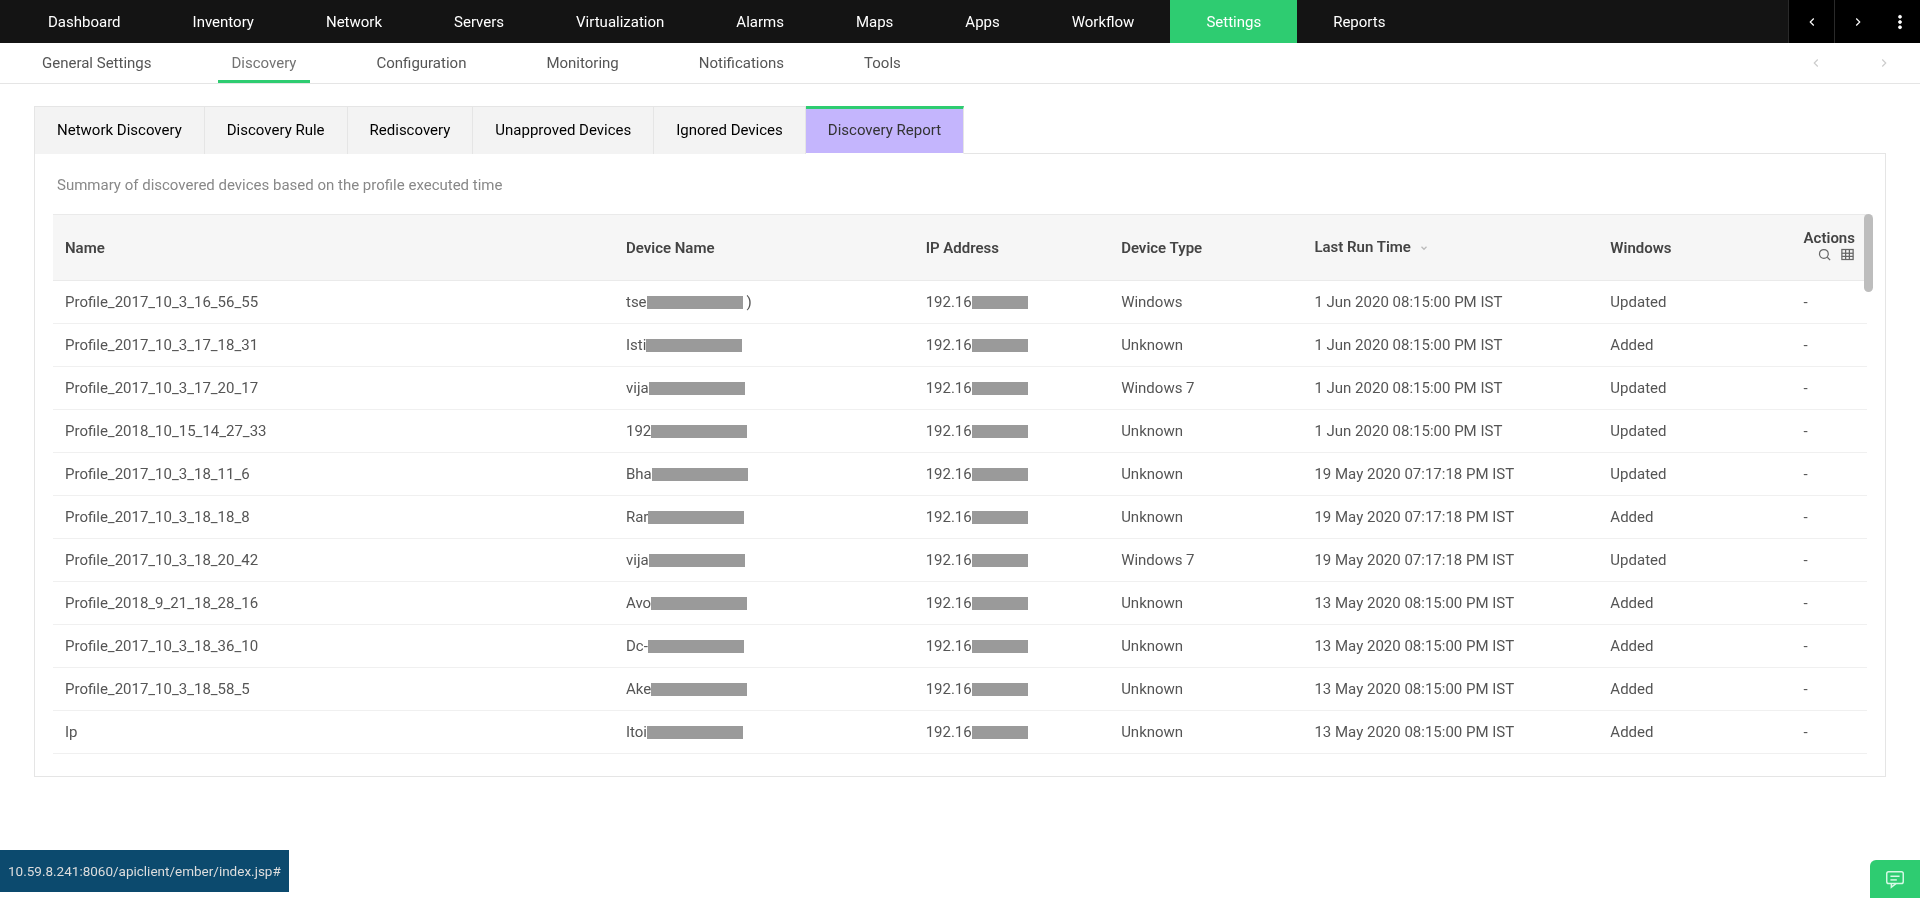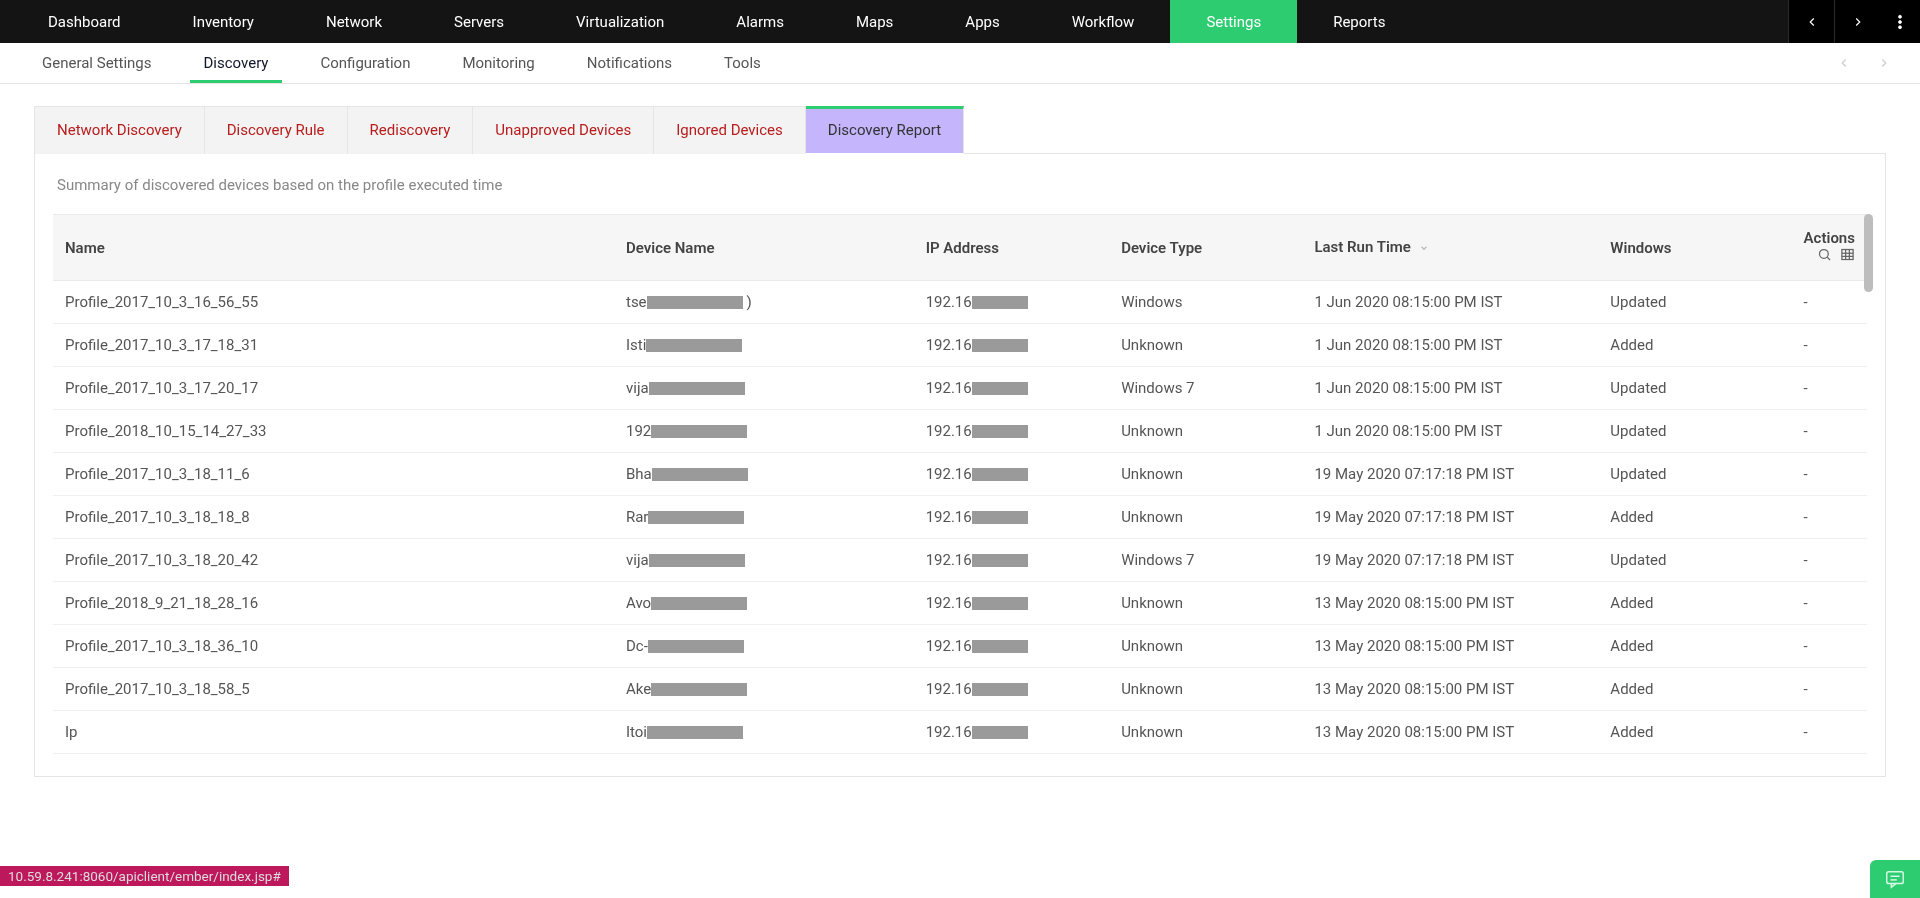--- a/index.html
+++ b/index.html
@@ -9,33 +9,33 @@
 .main-nav { background: #141414; height: 43px; display: flex; align-items: stretch; }
 .main-nav .spacer-left { width: 12px; }
 .main-nav .nav-item { color: #fff; padding: 0 36px; display: flex; align-items: center; cursor: pointer; font-size: 15px; }
 .main-nav .nav-item.active { background: #2ecc71; }
 .main-nav .flex-spacer { flex: 1; }
 .main-nav .nav-arrow { width: 46px; background: #000; display: flex; align-items: center; justify-content: center; color: #fff; border-left: 1px solid #2a2a2a; cursor: pointer; }
 .main-nav .nav-more { width: 40px; background: #000; display: flex; align-items: center; justify-content: center; color: #fff; cursor: pointer; }
 .main-nav svg { stroke: #fff; }
 
 
-.sub-nav { background: #fff; border-bottom: 1px solid #e5e5e5; height: 41px; display: flex; align-items: stretch; padding: 0 16px; }
+.sub-nav { background: #fff; border-bottom: 1px solid #e5e5e5; height: 41px; display: flex; align-items: stretch; padding: 0 16px; gap: 28px; }
 .sub-nav .sub-item { padding: 0 26px; display: flex; align-items: center; color: #555; cursor: pointer; font-size: 15px; position: relative; }
-.sub-nav .sub-item.active { color: #0f172a; }
+.sub-nav .sub-item.active { color: #737373; }
 .sub-nav .sub-item.active::after { content: ""; position: absolute; left: 12px; right: 12px; bottom: 0; height: 3px; background: #2ecc71; }
 .sub-nav .flex-spacer { flex: 1; }
 .sub-nav .sub-arrow { width: 40px; display: flex; align-items: center; justify-content: center; color: #bbb; cursor: pointer; }
 
 
 .content { padding: 22px 34px 0 34px; }
 
 
 .tabs { display: flex; border-bottom: 1px solid #e5e5e5; }
-.tabs .tab { padding: 14px 22px; background: #f3f3f3; border: 1px solid #e5e5e5; border-bottom: none; margin-right: 0; font-size: 15px; color: #b91c1c; cursor: pointer; margin-bottom: -1px; }
+.tabs .tab { padding: 14px 22px; background: #f3f3f3; border: 1px solid #e5e5e5; border-bottom: none; margin-right: 0; font-size: 15px; color: #000000; cursor: pointer; margin-bottom: -1px; }
 .tabs .tab + .tab { border-left: none; }
 .tabs .tab.active { background: #c4b5fd; border-top: 3px solid #2ecc71; padding-top: 12px; border-bottom: 1px solid #fff; color: #333; }
 
 
 .panel { border: 1px solid #e5e5e5; border-top: none; padding: 16px 18px 22px 18px; background: #fff; }
 .panel .summary { color: #888; font-size: 15px; margin: 6px 4px 20px 4px; }
 
 
 .tbl-wrap { position: relative; }
 .tbl { width: 100%; border-collapse: collapse; }
@@ -48,21 +48,21 @@
 .mask-wrap { display: inline-flex; align-items: center; }
 .mask-pre { margin-right: 0; }
 .mask-bar { display: inline-block; height: 13px; background: #9a9a9a; }
 .mask-wrap .mask-bar.w1 { width: 96px; }
 .mask-wrap .mask-bar.w2 { width: 56px; }
 .mask-post { margin-left: 4px; }
 
 .tbl-scroll-thumb { position: absolute; right: -6px; top: 0px; width: 9px; height: 78px; background: #bdbdbd; border-radius: 5px; }
 
 
-.status-bar { position: fixed; left: 0; bottom: 12px; background: #be185d; color: #ddd; font-size: 13.5px; padding: 2px 8px; }
+.status-bar { position: fixed; left: 0; bottom: 6px; background: #0c4a6e; color: #ddd; font-size: 13.5px; padding: 13px 8px; }
 
 
 .chat-fab { position: fixed; right: 0; bottom: 0; width: 50px; height: 38px; background: #2ecc71; border-top-left-radius: 6px; display: flex; align-items: center; justify-content: center; cursor: pointer; }
 .chat-fab svg { stroke: #d6f9e6; }
 
 
 .col-name { width: 32%; }
 .col-dev { width: 17%; }
 .col-ip { width: 11%; }
 .col-type { width: 11%; }

